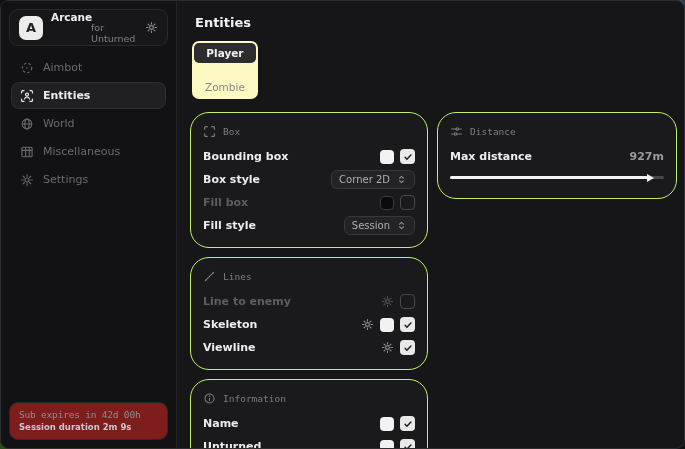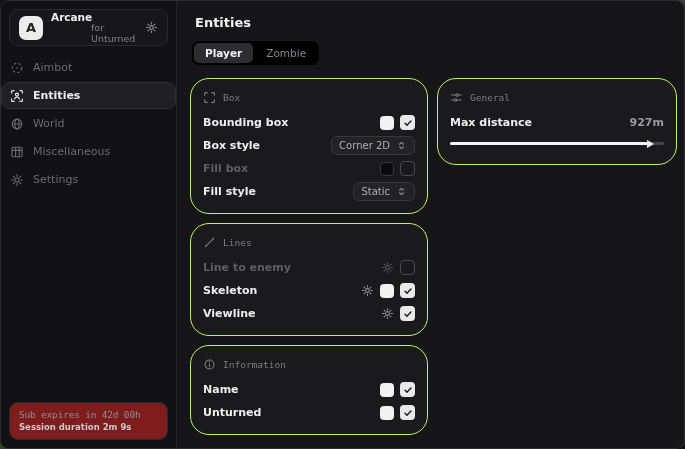--- a/index.html
+++ b/index.html
@@ -37,21 +37,21 @@
     font-weight:800; font-size:13px;
     display:flex; align-items:center; justify-content:center;
   }
   .logo-text { flex:1; line-height:1.15; }
   .app-name { font-size:10.5px; font-weight:700; color:#f0f0f2; }
   .app-sub  { font-size:9.5px; color:#808086;margin-left:40px; }
   .category-label {
     margin:10px 0 6px 14px;
     font-size:9.5px; color:#66666c;
   }
-  .nav { padding:0 0; display:flex; flex-direction:column; gap:1px; }
+  .nav { padding:0 10px; display:flex; flex-direction:column; gap:1px; }
   .nav-item {
     height:27px; border-radius:8px;
     display:flex; align-items:center; gap:9px;
     padding:0 8px; cursor:default;
     color:#6a6a70; font-size:11px;
     border:1px solid transparent;
     background:transparent;
   }
   .nav-item.active {
     background:#202024;
@@ -65,21 +65,21 @@
     background:#7f1d1d;
     padding:6px 9px 7px 9px;
   }
   .sub-line1 { font-family:"DejaVu Sans Mono","Liberation Mono",monospace; font-size:9.5px; color:#8d8d93; letter-spacing:-0.2px; }
   .sub-line2 { font-size:8.5px; font-weight:700; color:#c9c9cd; margin-top:2px; }
   
   .main { flex:1; padding:14px 12px 0 13px; }
   .page-title { font-size:13px; font-weight:700; color:#f2f2f4; margin:0 0 11px 5px; }
   .tabs {
     display:inline-flex; margin-left:2px;
-    background:#000000; border-radius:7px; padding:2px; gap:2px;
+    background:#fef9c3; border-radius:7px; padding:2px; gap:14px;flex-direction:column;
   }
   .tab {
     border:none; font-family:inherit;
     padding:4px 11px; font-size:10.5px;
     color:#87878c; background:transparent; border-radius:5px; cursor:default;
   }
   .tab.active { background:#2d2d31; color:#f0f0f2; font-weight:600; }
   .columns { display:flex; gap:9px; margin-top:13px; }
   .col-left { width:238px; flex:0 0 238px; display:flex; flex-direction:column; gap:9px; }
   .col-right { width:240px; flex:0 0 240px; }
@@ -266,21 +266,21 @@
             <span class="row-label dim">Fill box</span>
             <span class="controls">
               <span class="swatch black"></span>
               <span class="checkbox unchecked"></span>
             </span>
           </div>
           <div class="row">
             <span class="row-label">Fill style</span>
             <span class="controls">
               <button class="dropdown">
-                <span>Static</span>
+                <span>Session</span>
                 <span class="icn">
                   <svg viewBox="0 0 16 16" fill="none" stroke="currentColor" stroke-width="1.6" stroke-linecap="round" stroke-linejoin="round">
                         <path d="M5.2 6.2L8 3.4l2.8 2.8M5.2 9.8L8 12.6l2.8-2.8"></path>
                       </svg>
                 </span>
               </button>
             </span>
           </div>
         </section>
 
@@ -382,21 +382,21 @@
 
         <section class="panel">
           <div class="panel-header">
             <span class="icn">
               <svg viewBox="0 0 16 16" fill="none" stroke="currentColor" stroke-width="1.3" stroke-linecap="round">
                     <path d="M2 5h5.2M10.6 5H14M2 11h3.2M8.6 11H14"></path>
                     <circle cx="8.9" cy="5" r="1.5"></circle>
                     <circle cx="6.9" cy="11" r="1.5"></circle>
                   </svg>
             </span>
-            <span>General</span>
+            <span>Distance</span>
           </div>
           <div class="row slider-row">
             <span class="row-label">Max distance</span>
             <span class="mono-val">927m</span>
           </div>
           <div class="slider-track">
             <div class="slider-fill" style="width: 92.7%;"></div>
           </div>
         </section>
       </div>

